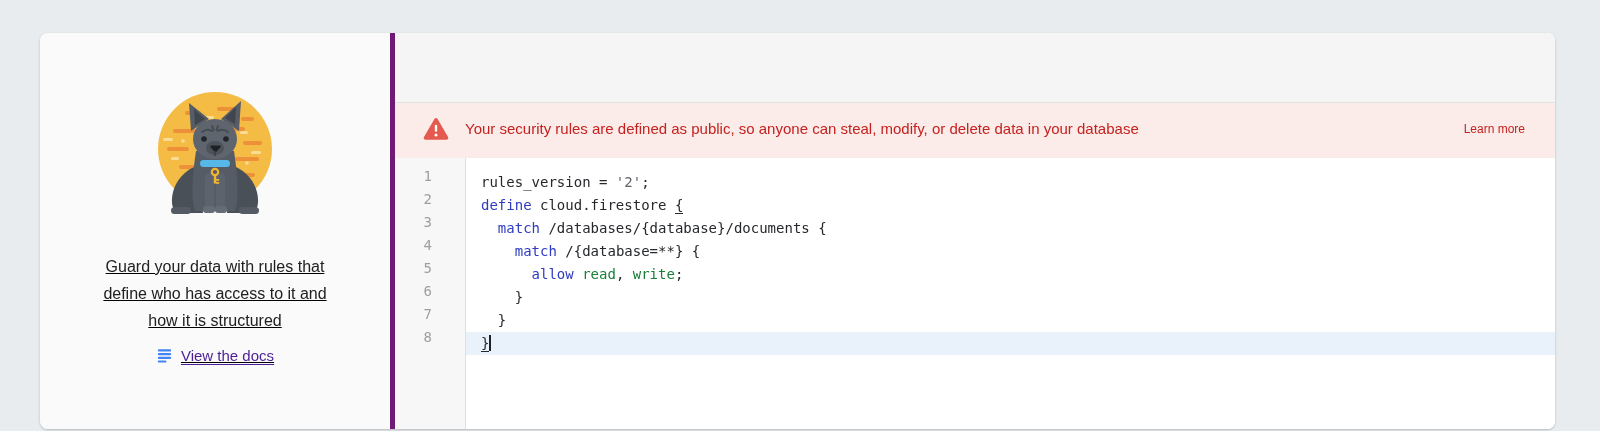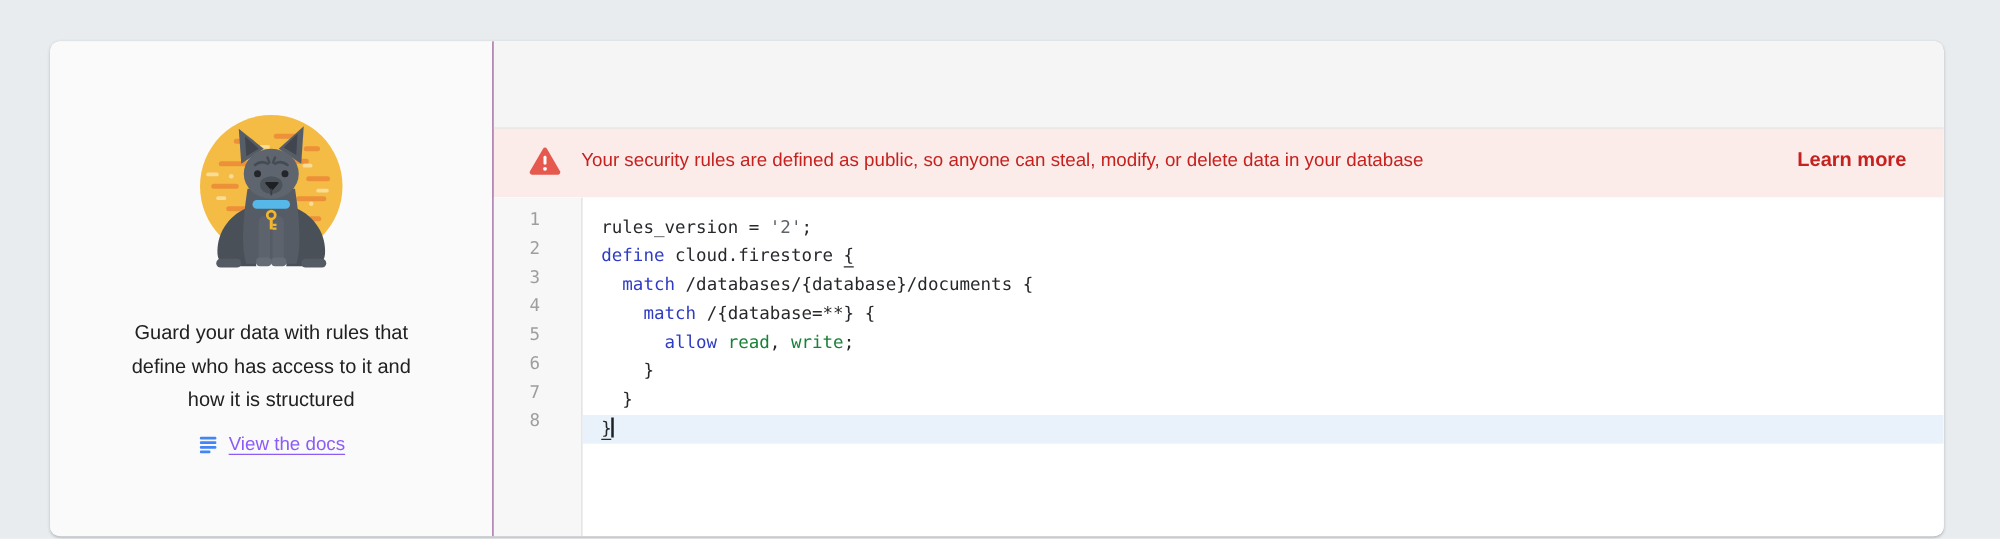--- a/index.html
+++ b/index.html
@@ -16,44 +16,45 @@
     border-radius: 8px;
     box-shadow: 0 1px 2px rgba(60,64,67,.18), 0 1px 3px rgba(60,64,67,.12);
     display: flex;
     overflow: hidden;
   }
   
   .left-panel {
     width: 355px;
     flex: 0 0 355px;
     background: #fafafa;
-    border-right: 1px solid #701a75;
+    border-right: 5px solid #701a75;
     display: flex;
     flex-direction: column;
     align-items: center;
+    text-decoration: underline;
   }
   .dog-wrap { margin-top: 58px; width: 120px; height: 126px; }
   .guard-text {
     margin-top: 36px;
     font-size: 16px;
     line-height: 27px;
     color: #212121;
     text-align: center;
   }
   .docs-link-row {
     margin-top: 13px;
     display: flex;
     align-items: center;
     gap: 8px;
     cursor: pointer;
   }
   .docs-link {
     font-size: 15px;
     font-weight: 500;
-    color: #8b5cf6;
+    color: #4c1d95;
     text-decoration: underline;
     text-underline-offset: 3px;
   }
   
   .right-panel {
     flex: 1;
     display: flex;
     flex-direction: column;
     background: #ffffff;
     min-width: 0;
@@ -75,22 +76,22 @@
   .warning-icon-box { width: 26px; height: 24px; margin-right: 16px; flex: 0 0 auto; }
   .warning-text {
     font-size: 15px;
     font-weight: 500;
     color: #c5221f;
     white-space: nowrap;
     overflow: hidden;
   }
   .banner-spacer { flex: 1; }
   .learn-more {
-    font-size: 16px;
-    font-weight: 700;
+    font-size: 12px;
+    font-weight: 400;
     color: #c5221f;
     cursor: pointer;
     white-space: nowrap;
   }
   
   .editor {
     flex: 1;
     display: flex;
     background: #ffffff;
     font-family: "DejaVu Sans Mono", "Liberation Mono", monospace;

